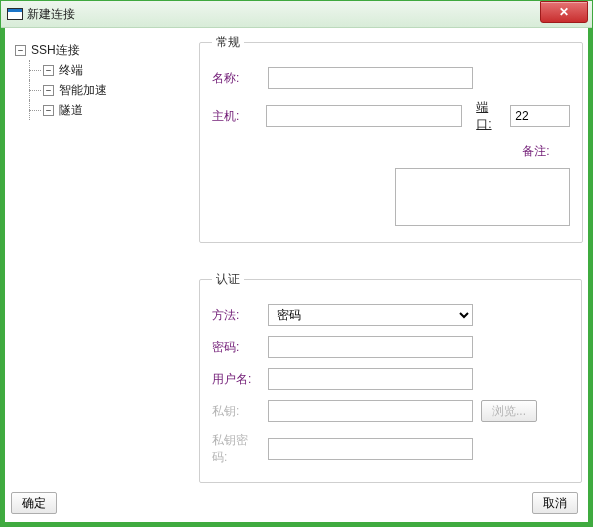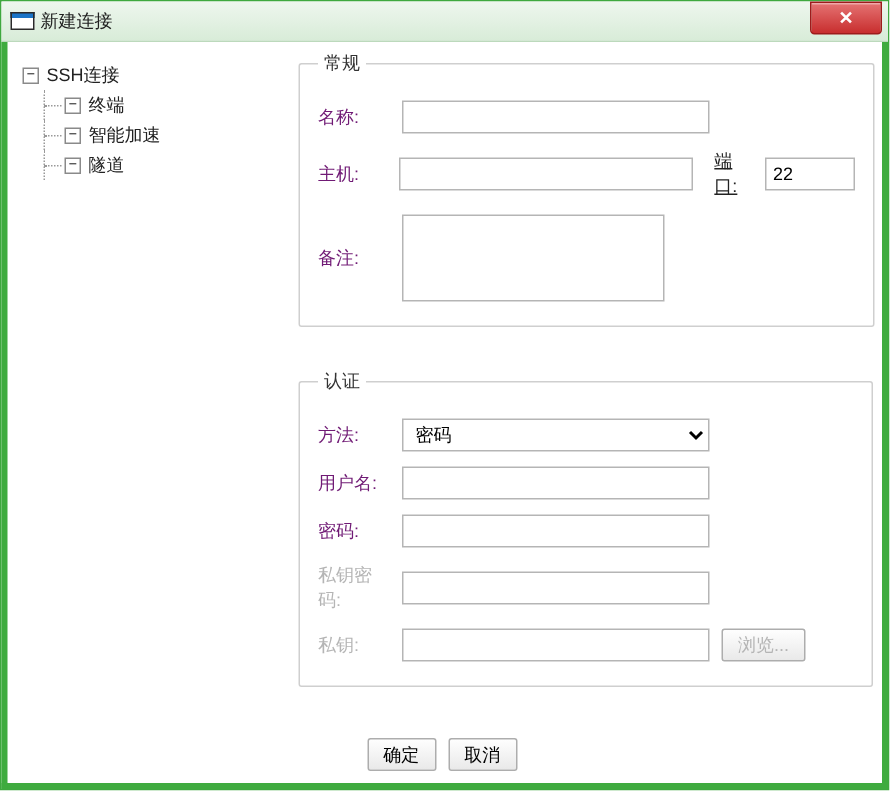--- a/index.html
+++ b/index.html
@@ -27,21 +27,21 @@
   .lbl{width:48px;color:#701a75;}
   .lbl.disabled,.disabled{color:#b5b5b5;}
   input[type=text],input[type=password],textarea,select{font:inherit;border:1px solid #b5b5b5;background:#fff;padding:2px 4px;height:22px;box-sizing:border-box;}
   textarea{height:58px;width:175px;resize:none;}
   .w175{width:205px;}
   .w60{width:60px;}
   select.w175{height:22px;}
   .port-lbl{margin-left:6px;text-decoration:underline;}
   .btn{height:22px;min-width:44px;padding:0 10px;border:1px solid #adadad;background:linear-gradient(#fefefe,#e9e9e9);border-radius:2px;cursor:pointer;font:inherit;}
   .btn.disabled{color:#b5b5b5;cursor:default;}
-  .footer{display:flex;justify-content:center;gap:8px;padding:6px 4px 2px 0;}
+  .footer{display:flex;justify-content:space-between;gap:8px;padding:6px 4px 2px 0;}
   .adv-row{display:flex;align-items:center;gap:6px;margin-top:2px;}
   input[type=checkbox]{width:13px;height:13px;margin:0;}
   .hint{color:#888;}
 </style>
 </head>
 <body>
 
 <div class="window">
 
   <div class="titlebar">
@@ -81,50 +81,50 @@
           <div class="row">
             <span class="lbl">名称:</span>
             <input type="text" class="w175" value="" style="">
           </div>
           <div class="row">
             <span class="lbl">主机:</span>
             <input type="text" class="w175" value="" style="">
             <span class="port-lbl">端口:</span>
             <input type="text" class="w60" value="22" style="">
           </div>
-          <div class="row" style="align-items:center;">
+          <div class="row" style="align-items:flex-end;flex-direction:column;">
             <span class="lbl">备注:</span>
             <textarea style=""></textarea>
           </div>
         </fieldset>
 
         <fieldset>
           <legend>认证</legend>
           <div class="row">
             <span class="lbl">方法:</span>
             <select class="w175">
               <option>密码</option>
             </select>
           </div>
           <div class="row">
-            <span class="lbl">用户名:</span>
-            <input type="text" class="w175" value="" style="">
-          </div>
-          <div class="row">
             <span class="lbl">密码:</span>
             <input type="password" class="w175" value="" style="">
           </div>
           <div class="row">
-            <span class="lbl disabled">私钥密码:</span>
-            <input type="password" class="w175" disabled="" value="" style="">
+            <span class="lbl">用户名:</span>
+            <input type="text" class="w175" value="" style="">
           </div>
           <div class="row">
             <span class="lbl disabled">私钥:</span>
             <input type="text" class="w175" disabled="" value="" style="">
             <button class="btn disabled" disabled="">浏览...</button>
+          </div>
+          <div class="row">
+            <span class="lbl disabled">私钥密码:</span>
+            <input type="password" class="w175" disabled="" value="" style="">
           </div>
         </fieldset>
 
 
       </div>
     </div>
 
     <div class="footer">
       <button class="btn">确定</button>
       <button class="btn">取消</button>

